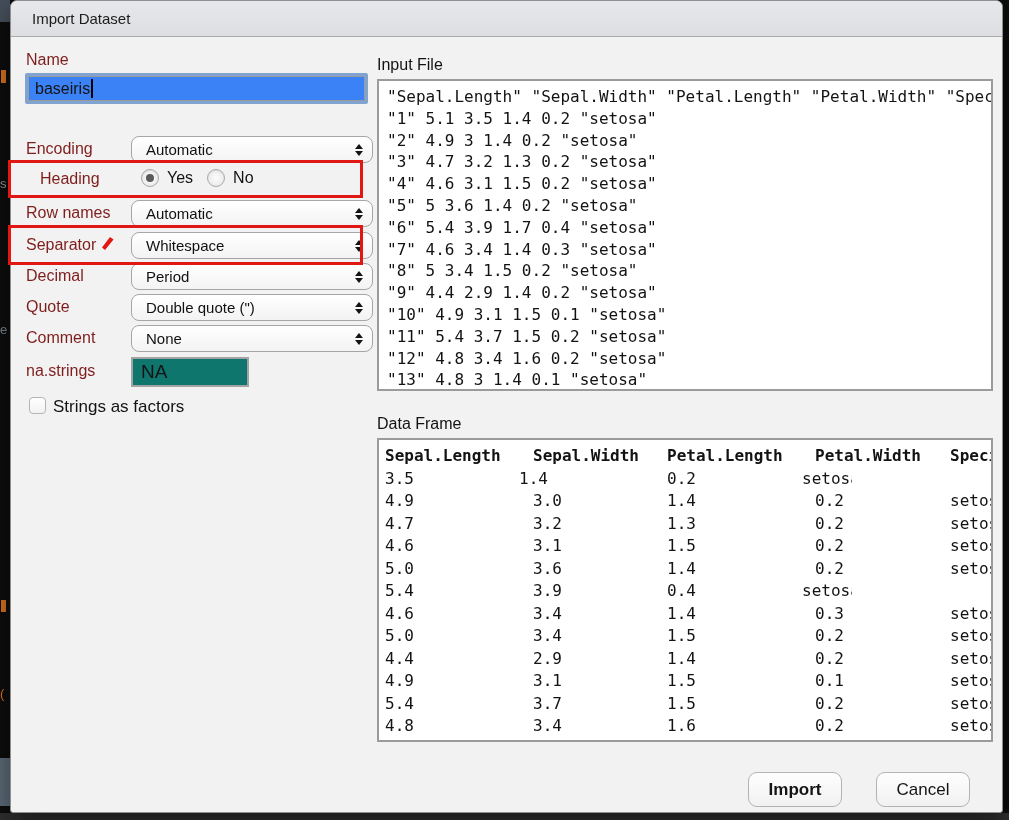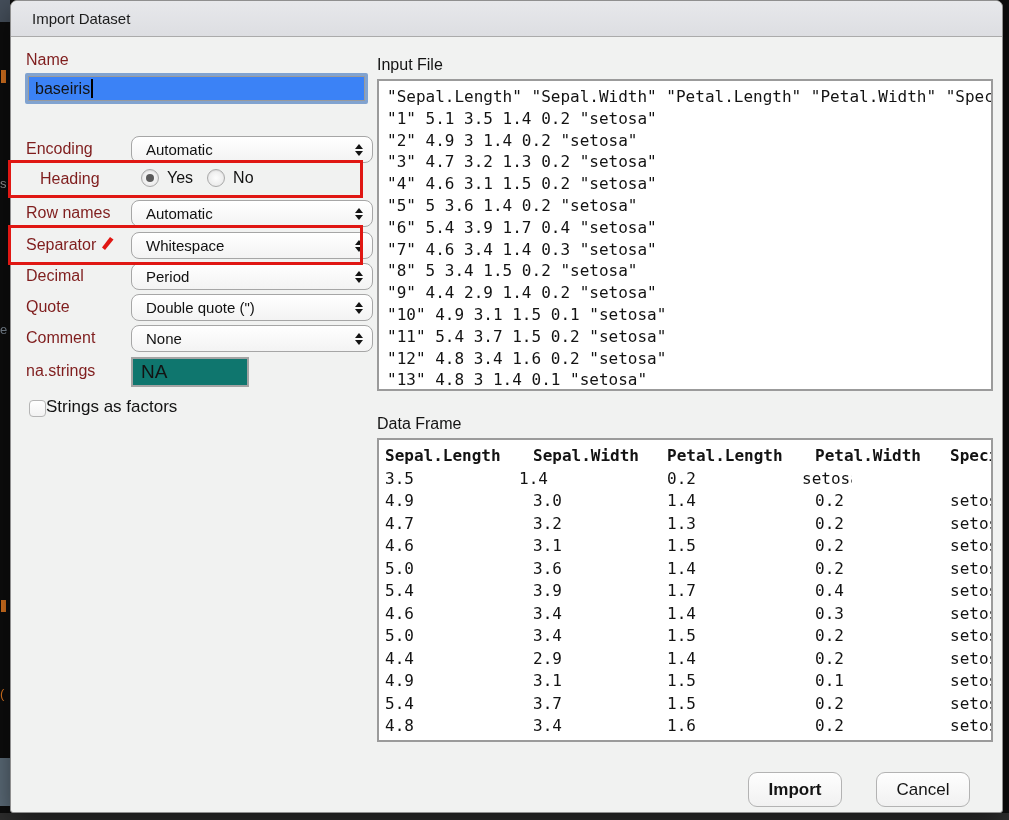--- a/index.html
+++ b/index.html
@@ -67,21 +67,21 @@
   .radio-label { font-size:16px; margin-right:6px; }
 
   
   .na-input {
     position:absolute; left:120px; top:356px; width:118px; height:30px;
     background:#0f766e; border:2px solid #a3a3a3;
     display:flex; align-items:center; padding-left:8px; font-size:19px;
   }
 
   
-  .check-row { position:absolute; left:18px; top:396px; display:flex; align-items:flex-end; }
+  .check-row { position:absolute; left:18px; top:396px; display:flex; align-items:flex-start; gap:7px; }
   .checkbox {
     width:17px; height:17px; border:1.5px solid #b5b5b5; border-radius:4px;
     background:linear-gradient(#fff,#f2f2f2);
   }
   .check-label { font-size:17px; }
 
   
   .hl-box { position:absolute; border:3.5px solid #e01713; pointer-events:none; }
   .hl-heading   { left:8px; top:160px; width:355px; height:38px; }
   .hl-separator { left:8px; top:225px; width:355px; height:40px; }
@@ -274,21 +274,20 @@
           <div class="df-row">
           <span class="c c0">5.0</span>
           <span class="c c1">3.6</span>
           <span class="c c2">1.4</span>
           <span class="c c3">0.2</span>
           <span class="c c4">setosa</span>
         </div>
           <div class="df-row">
           <span class="c c0">5.4</span>
           <span class="c c1">3.9</span>
-          <span class="c c2">1.7</span>
           <span class="c c3">0.4</span>
           <span class="c c4">setosa</span>
         </div>
           <div class="df-row">
           <span class="c c0">4.6</span>
           <span class="c c1">3.4</span>
           <span class="c c2">1.4</span>
           <span class="c c3">0.3</span>
           <span class="c c4">setosa</span>
         </div>

